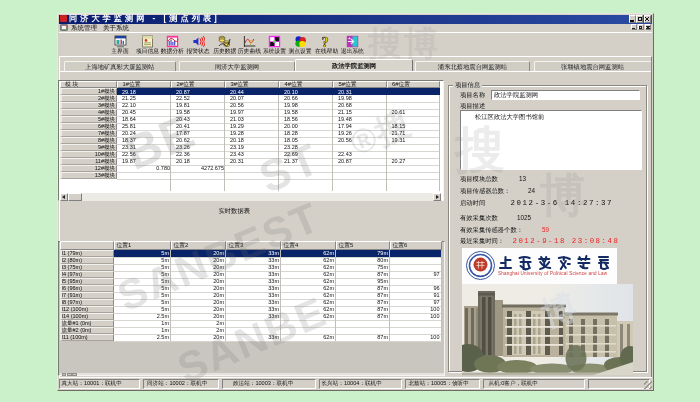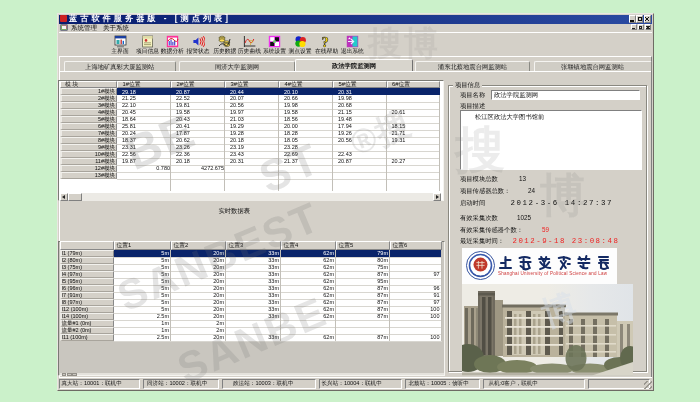--- a/index.html
+++ b/index.html
@@ -6,21 +6,21 @@
 body{background:#cbf1ca;position:relative;font-family:"Liberation Sans",sans-serif;}
 .a{position:absolute;}
 .t{position:absolute;white-space:nowrap;line-height:1;}
 .sunk{border-top:1px solid #808080;border-left:1px solid #808080;border-right:1px solid #fff;border-bottom:1px solid #fff;}
 .rais{border-top:1px solid #fff;border-left:1px solid #fff;border-right:1px solid #808080;border-bottom:1px solid #808080;}
 </style></head><body>
 
 <div class="a" style="left:57px;top:13px;width:597px;height:378px;background:#d4d0c8;border-top:1px solid #e9e7e2;border-left:1px solid #e9e7e2;border-right:1px solid #6e6b64;border-bottom:1px solid #6e6b64;"></div>
 <div class="a" style="left:59px;top:14.5px;width:593px;height:9px;background:linear-gradient(to right,#081d6e,#2b4aa2);"></div>
 <div class="a" style="left:60px;top:15px;width:7px;height:7px;background:#c22;border-radius:1px;"></div>
-<div class="t" style="left:69px;top:15px;font-size:8.2px;font-weight:bold;color:#fff;letter-spacing:3px;">蓝古软件服务器版 - [测点列表]</div>
+<div class="t" style="left:69px;top:15px;font-size:8.2px;font-weight:bold;color:#fff;letter-spacing:3px;">同济大学监测网 - [测点列表]</div>
 <div class="a rais" style="left:628.5px;top:15px;width:7px;height:7.5px;background:#d4d0c8;"></div>
 <div class="a rais" style="left:636px;top:15px;width:7px;height:7.5px;background:#d4d0c8;"></div>
 <div class="a rais" style="left:643.5px;top:15px;width:7px;height:7.5px;background:#d4d0c8;"></div>
 <div class="a" style="left:630px;top:20px;width:3.5px;height:1.5px;background:#111;"></div>
 <div class="a" style="left:637.5px;top:16.5px;width:4px;height:4px;border:1px solid #111;"></div>
 <div class="a" style="left:645px;top:16.5px;width:4px;height:4px;background:linear-gradient(45deg,transparent 40%,#111 40%,#111 60%,transparent 60%),linear-gradient(-45deg,transparent 40%,#111 40%,#111 60%,transparent 60%);"></div>
 <div class="a" style="left:59px;top:23.5px;width:593px;height:8px;background:#d4d0c8;"></div>
 <div class="a" style="left:60px;top:24px;width:8px;height:7px;background:#f5f5f2;border:1px solid #778;box-shadow:inset 1px -1px 0 #7a6,inset -1px 1px 0 #a77;border-radius:1px;"></div>
 <div class="t" style="left:71px;top:24.5px;font-size:6.5px;color:#111;">系统管理</div>
 <div class="t" style="left:103px;top:24.5px;font-size:6.5px;color:#111;">关于系统</div>

